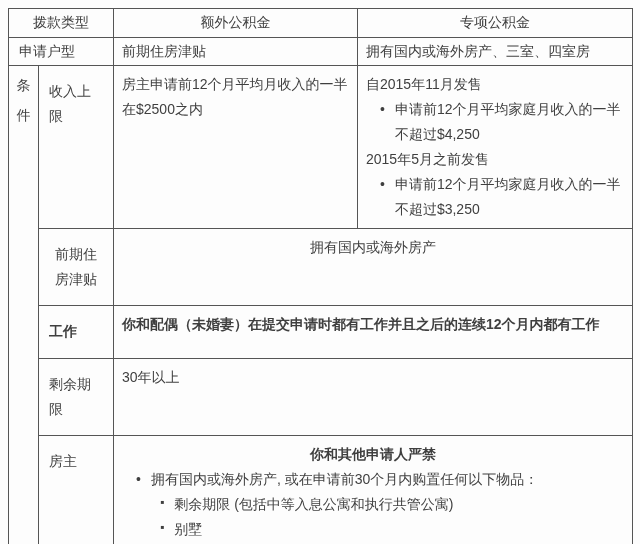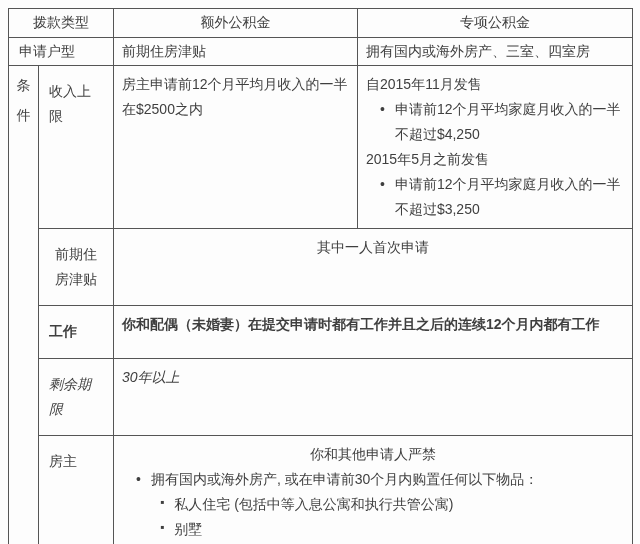--- a/index.html
+++ b/index.html
@@ -37,32 +37,32 @@
     text-align: center;
     word-break: break-all;
     line-height: 2.1;
   }
   tr.r-header td, tr.r-apply td { line-height: 1.4; padding-top: 4px; padding-bottom: 4px; }
   tr.r-header { height: 27px; }
   tr.r-apply { height: 27px; }
   tr.r-income { height: 150px; }
   tr.r-prior { height: 50px; text-align: center; }
   tr.r-work { height: 53px; font-weight: bold; }
-  tr.r-lease { height: 47px; font-style: italic; }
+  tr.r-lease { height: 47px; }
   tr.r-owner { height: 151px; }
 
   .bl {
     display: flex;
     gap: 10px;
     padding-left: 14px;
   }
   .bl .glyph { flex: 0 0 auto; }
   .bl.sq { padding-left: 38px; }
   .bl.sq .glyph { font-size: 12px; }
-  .heading-center { text-align: center; }
+  .heading-center { text-align: center; font-weight: bold; }
   td.owner-cell { line-height: 1.78; }
   td.income-special { line-height: 1.78; }
 </style>
 </head>
 <body>
 
 <table class="grant-table">
   <colgroup>
     <col style="width:30px">
     <col style="width:75px">
@@ -96,21 +96,21 @@
       <div>2015年5月之前发售</div>
       <div class="bl">
         <span class="glyph">•</span>
         <span>申请前12个月平均家庭月收入的一半不超过$3,250</span>
       </div>
     </td>
   </tr>
 
   <tr class="r-prior">
     <td class="label">前期住房津贴</td>
-    <td colspan="2">其中一人首次申请</td>
+    <td colspan="2">拥有国内或海外房产</td>
   </tr>
 
   <tr class="r-work">
     <td class="label">工作</td>
     <td colspan="2">你和配偶（未婚妻）在提交申请时都有工作并且之后的连续12个月内都有工作</td>
   </tr>
 
   <tr class="r-lease">
     <td class="label">剩余期限</td>
     <td colspan="2">30年以上</td>
@@ -119,21 +119,21 @@
   <tr class="r-owner">
     <td class="label">房主</td>
     <td colspan="2" class="owner-cell">
       <div class="heading-center">你和其他申请人严禁</div>
       <div class="bl">
         <span class="glyph">•</span>
         <span>拥有国内或海外房产, 或在申请前30个月内购置任何以下物品：</span>
       </div>
       <div class="bl sq">
         <span class="glyph">▪</span>
-        <span>私人住宅 (包括中等入息公寓和执行共管公寓)</span>
+        <span>剩余期限 (包括中等入息公寓和执行共管公寓)</span>
       </div>
       <div class="bl sq">
         <span class="glyph">▪</span>
         <span>别墅</span>
       </div>
       <div class="bl sq">
         <span class="glyph">▪</span>
         <span>大楼</span>
       </div>
       <div class="bl sq">

